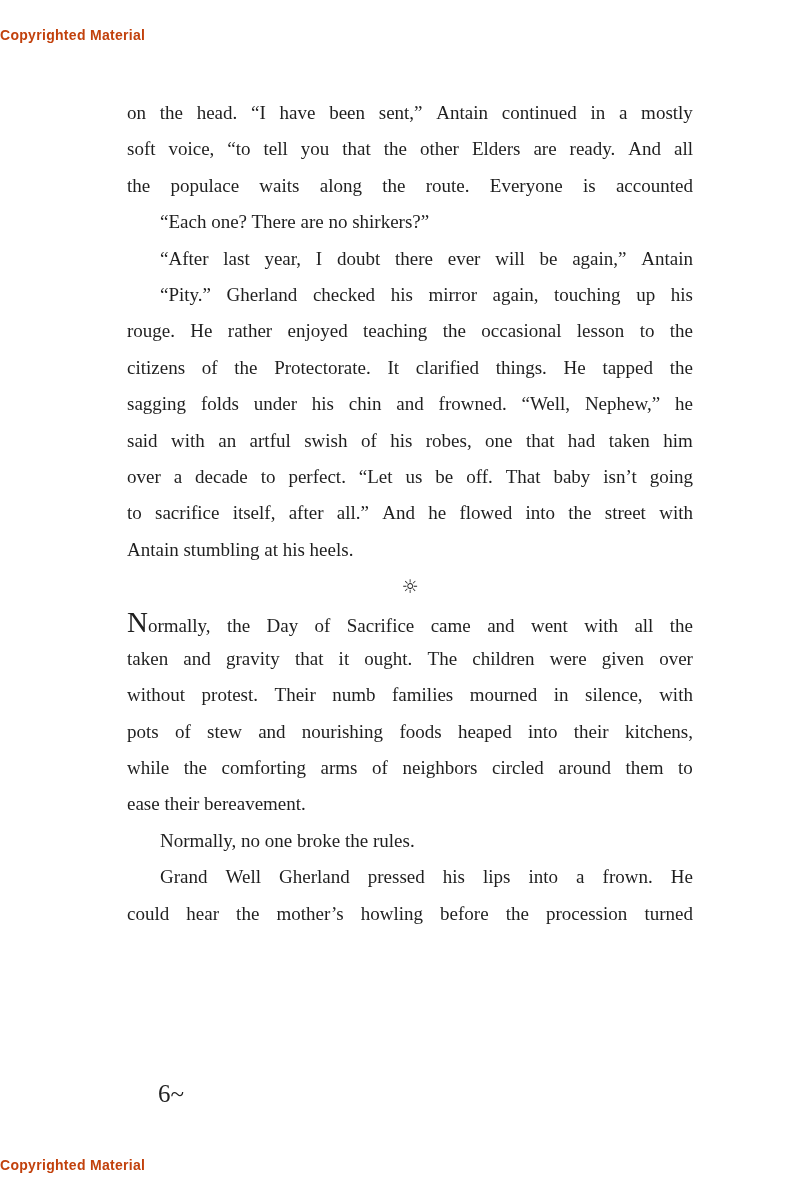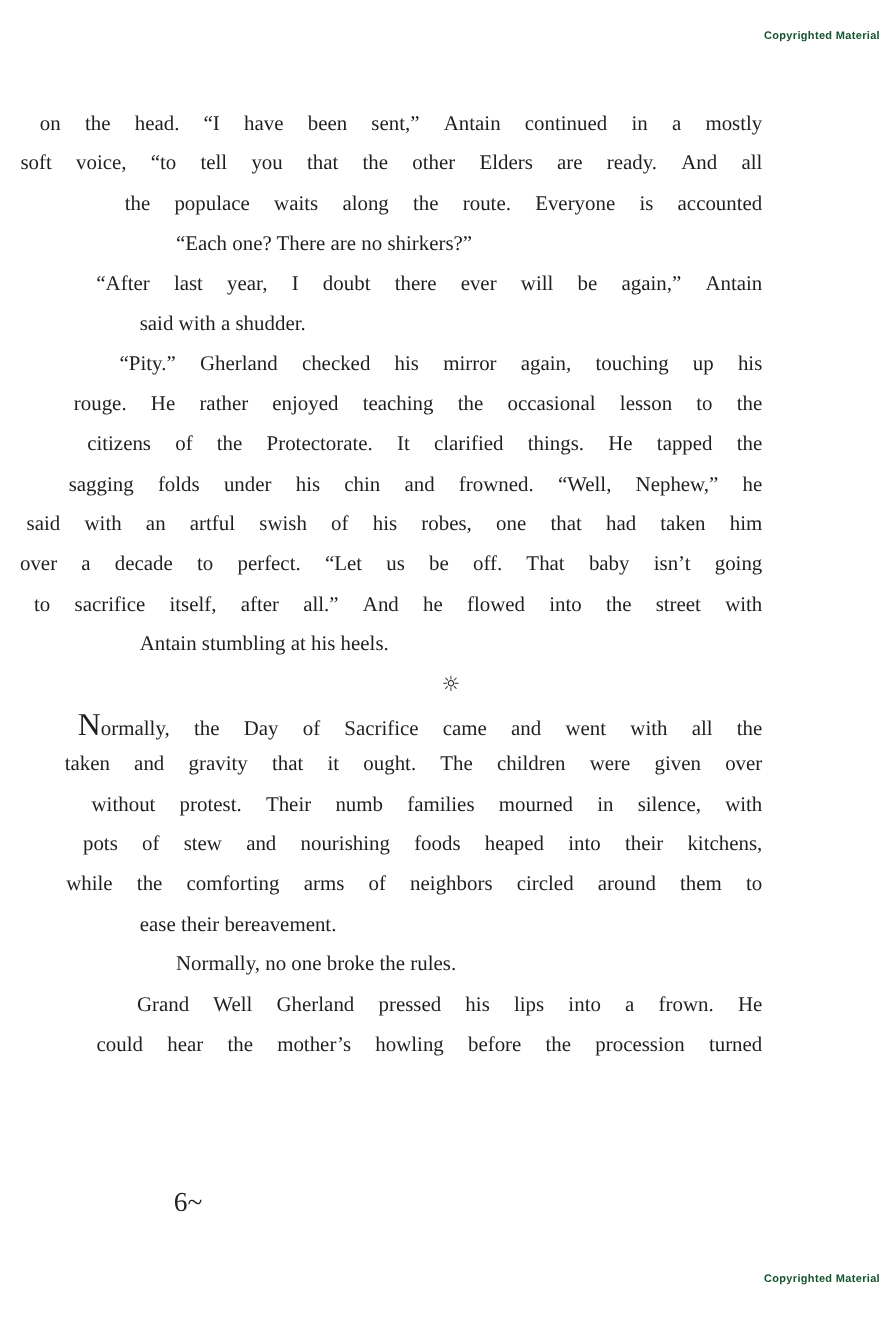--- a/index.html
+++ b/index.html
@@ -8,47 +8,46 @@
     width: 800px;
     height: 1200px;
     background: #ffffff;
     overflow: hidden;
     font-family: "Liberation Serif", serif;
   }
   .copyright-banner {
     position: absolute;
     left: 0;
     width: 100%;
-    text-align: right;
+    text-align: left;
     font-family: "Liberation Sans", sans-serif;
     font-weight: bold;
-    font-size: 10px;
+    font-size: 14px;
     letter-spacing: 0.3px;
-    color: #14532d;
+    color: #c2410c;
   }
   .copyright-banner.top { top: 27px; }
   .copyright-banner.bottom { top: 1157px; }
   .text-block {
     position: absolute;
     left: 127px;
     top: 95px;
     width: 566px;
     font-size: 19px;
     color: #1f1f1f;
   }
   .line {
     height: 36.4px;
     line-height: 36.4px;
     white-space: nowrap;
   }
   .line.justify {
     display: flex;
-    justify-content: flex-end;
+    justify-content: space-between;
     align-items: baseline;
-    gap: 22px;
   }
   .line.indent { padding-left: 33px; font-family: Liberation Serif, serif; }
   .word { line-height: 36.4px; }
   .initial {
     font-size: 29px;
   }
   .ornament-line {
     height: 36.4px;
     line-height: 36.4px;
     text-align: center;
@@ -119,21 +118,20 @@
         <span class="word">year,</span>
         <span class="word">I</span>
         <span class="word">doubt</span>
         <span class="word">there</span>
         <span class="word">ever</span>
         <span class="word">will</span>
         <span class="word">be</span>
         <span class="word">again,”</span>
         <span class="word">Antain</span>
       </div>
-      <div class="line">said with a shudder.</div>
       <div class="line justify indent">
         <span class="word">“Pity.”</span>
         <span class="word">Gherland</span>
         <span class="word">checked</span>
         <span class="word">his</span>
         <span class="word">mirror</span>
         <span class="word">again,</span>
         <span class="word">touching</span>
         <span class="word">up</span>
         <span class="word">his</span>

